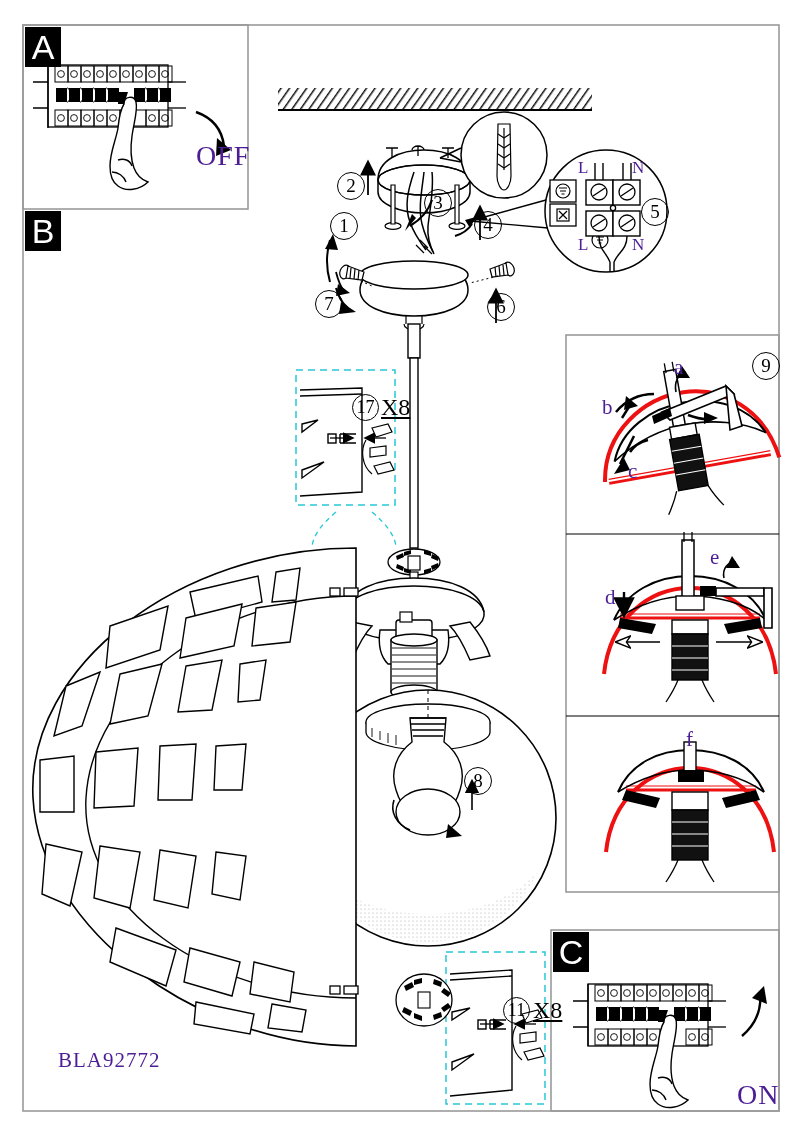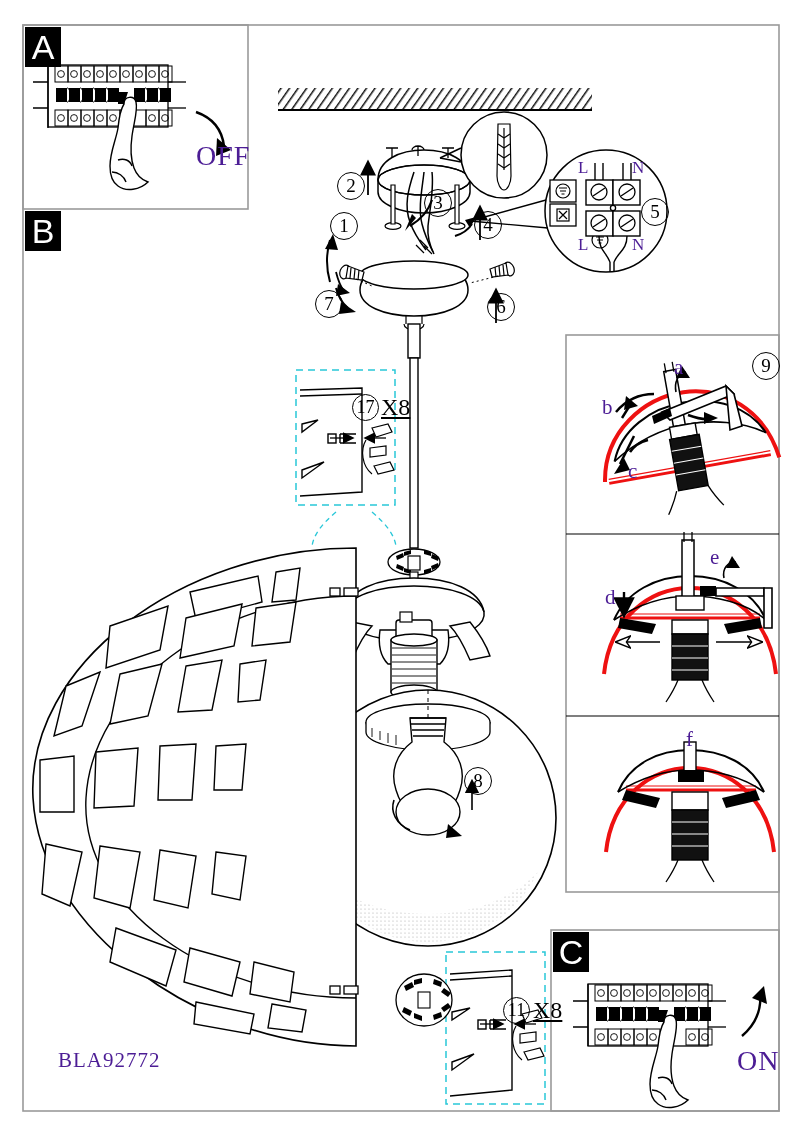--- a/index.html
+++ b/index.html
@@ -613,21 +613,21 @@
       <path d="M742 1036 C756 1024 762 1010 760 992" fill="none" stroke="#000" stroke-width="2.4"></path>
       <path d="M752 998 L764 986 L767 1004 z" fill="#000"></path>
     </g>
   </svg>
 
   <div class="panel-tag" style="left:25px;top:27px;width:36px;height:40px;">A</div>
   <div class="panel-tag" style="left:25px;top:211px;width:36px;height:40px;">B</div>
   <div class="panel-tag" style="left:553px;top:932px;width:36px;height:40px;">C</div>
 
   <div class="txt onoff" style="left:196px;top:140px;">OFF</div>
-  <div class="txt onoff" style="left:737px;top:1045px;">ON</div>
+  <div class="txt onoff" style="left:737px;top:1079px;">ON</div>
 
   <div class="circnum" style="left:330px;top:212px;">1</div>
   <div class="circnum" style="left:337px;top:172px;">2</div>
   <div class="circnum" style="left:424px;top:189px;">3</div>
   <div class="circnum" style="left:474px;top:211px;">4</div>
   <div class="circnum" style="left:641px;top:198px;">5</div>
   <div class="circnum" style="left:487px;top:293px;">6</div>
   <div class="circnum" style="left:315px;top:290px;">7</div>
   <div class="circnum" style="left:464px;top:767px;">8</div>
   <div class="circnum" style="left:752px;top:352px;">9</div>

